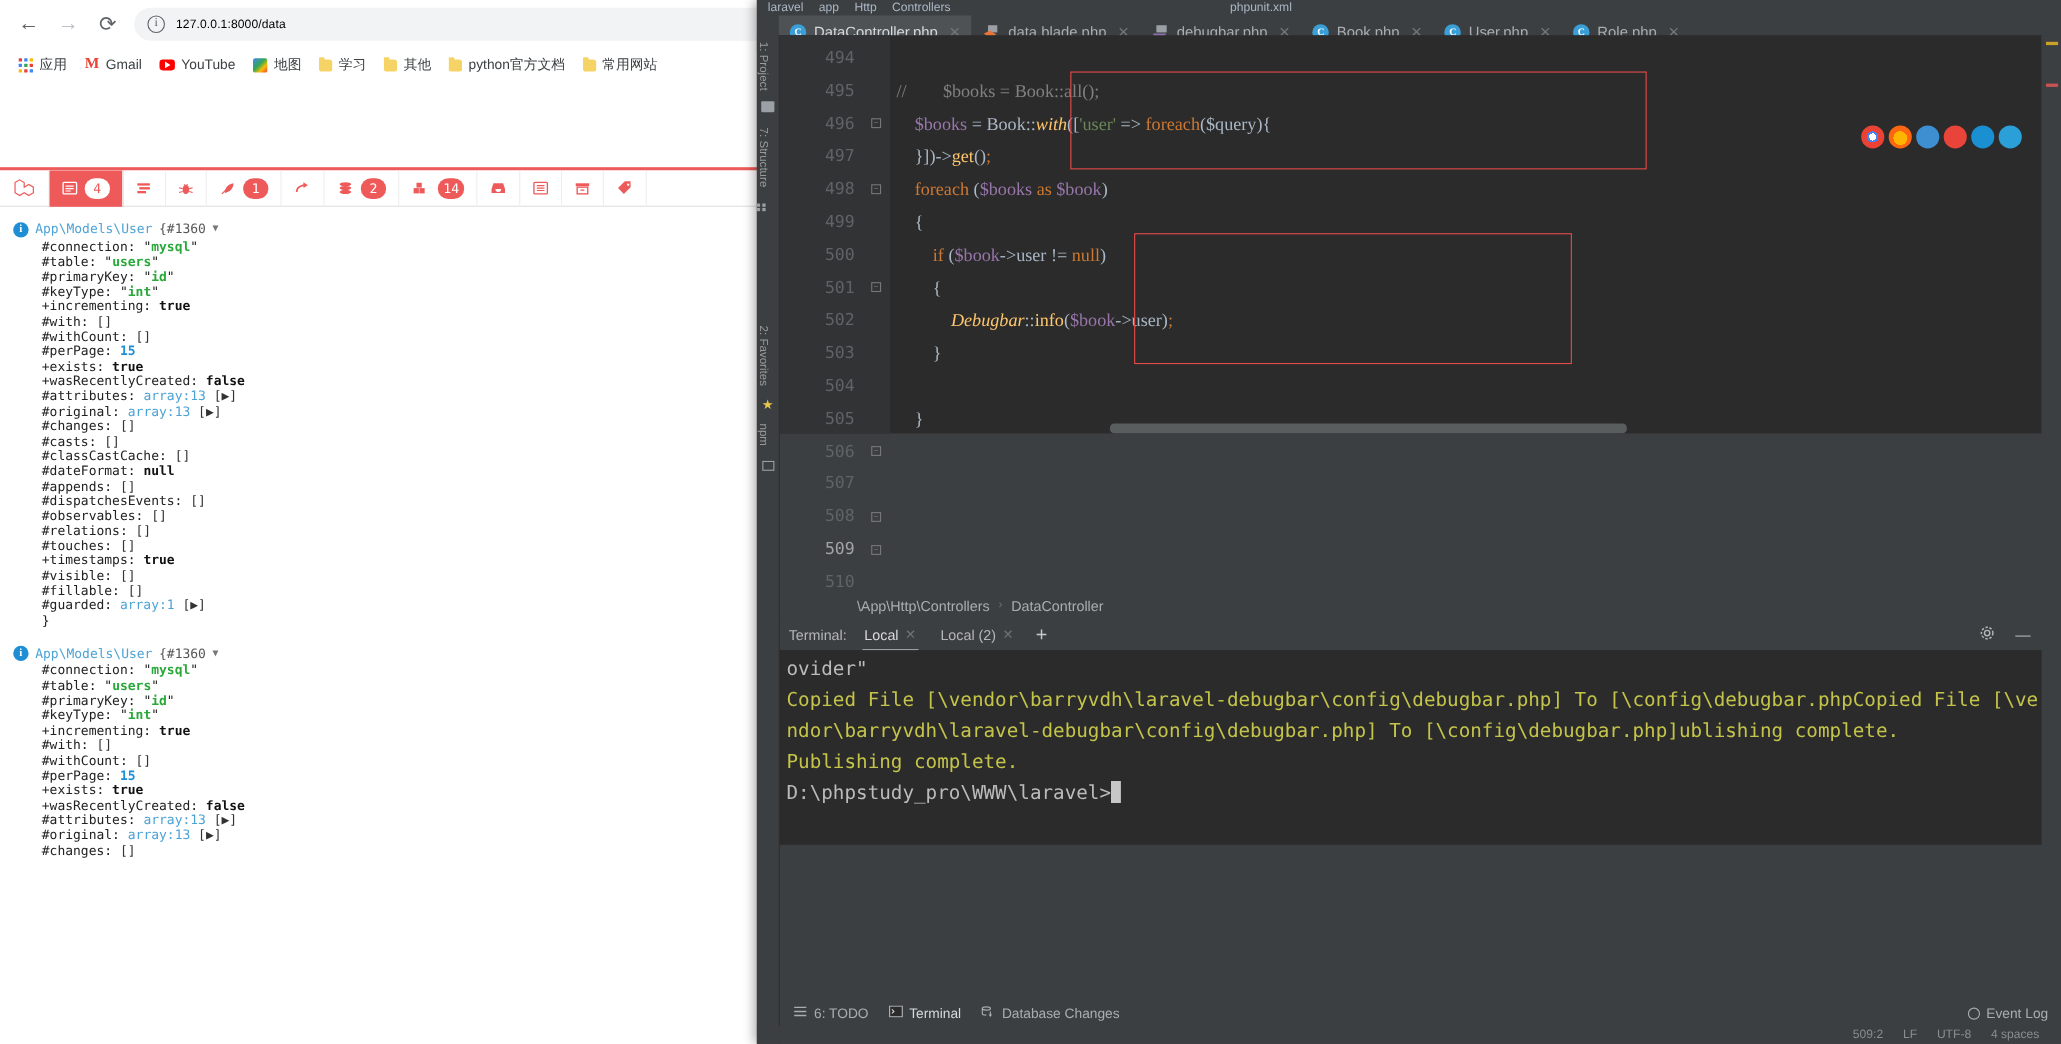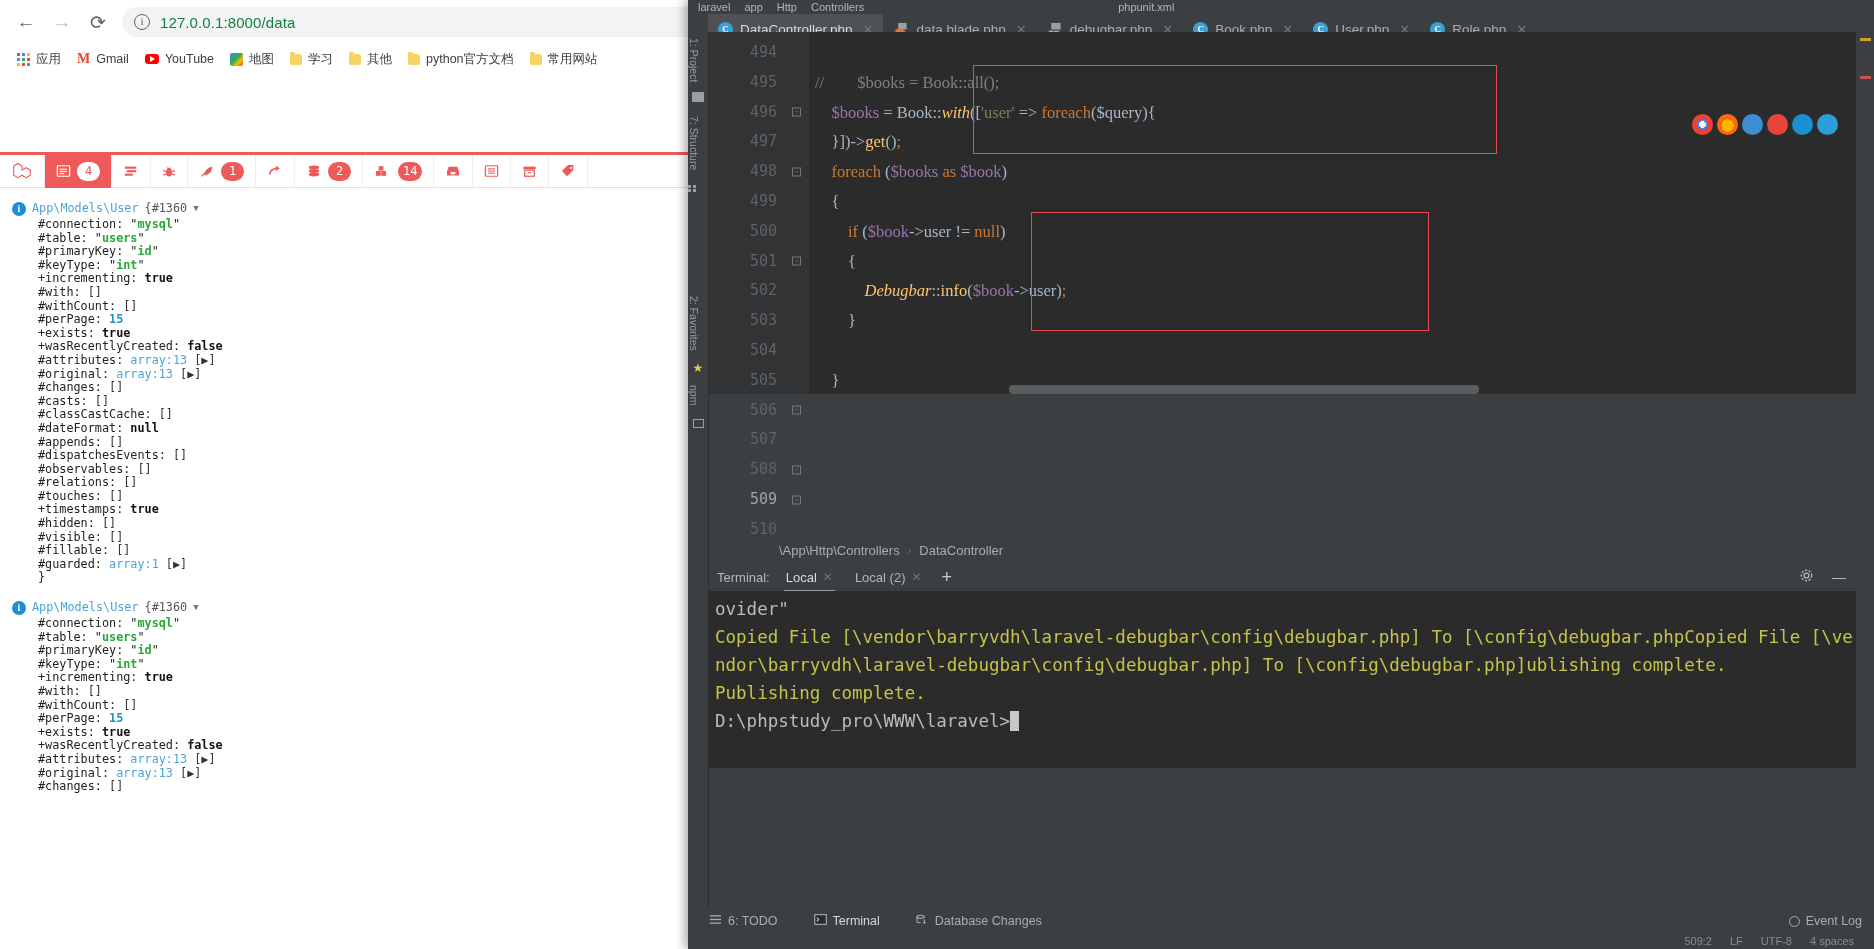--- a/index.html
+++ b/index.html
@@ -30,21 +30,21 @@
   .omnibox {
     flex: 1; height: 30px; margin: 0 10px 0 6px; background: #f1f3f4;
     border-radius: 15px; display: flex; align-items: center; padding: 0 12px;
     max-width: 580px;
   }
   .omnibox .info-icon {
     width: 16px; height: 16px; border: 1.4px solid #5f6368; border-radius: 50%;
     color: #5f6368; font-size: 11px; line-height: 13px; text-align: center;
     margin-right: 10px; flex: none; font-family: "Liberation Serif", serif;
   }
-  .omnibox .url { font-size: 15px; color: #15803d; letter-spacing: .1px; }
+  .omnibox .url { font-size: 11px; color: #000000; letter-spacing: .1px; }
   .tb-right { display: flex; align-items: center; gap: 2px; margin-left: auto; padding-right: 6px;}
   .tb-icon { width: 30px; height: 30px; display:flex; align-items:center; justify-content:center; color:#5f6368; font-size:16px;}
 
   .bookmarks {
     position: absolute; left: 0; top: 44px; width: 830px; height: 30px;
     background: #ffffff; display: flex; align-items: center; padding-left: 10px;
     font-size: 12.5px; color: #3c4043; gap: 2px;
   }
   .bm { display: flex; align-items: center; gap: 6px; padding: 3px 7px; border-radius: 4px; white-space: nowrap; }
   .bm .label { font-size: 12.5px; color: #3c4043; }
@@ -213,23 +213,23 @@
     position: absolute; left: 21px; top: 591px; right: 18px; height: 177px;
     background: #2b2b2b; font-family: "DejaVu Sans Mono", monospace;
     font-size: 17.5px; line-height: 28px; color: #a9b7c6; padding: 4px 0 0 6px;
     overflow: hidden; white-space: pre-wrap; word-break: break-all;
   }
   .t-white { color: #bbbbbb; }
   .t-yellow { color: #c4c44a; }
   .t-cursor { display:inline-block; width:9px; height:20px; background:#c7c7c7; vertical-align:-4px; }
 
   .statusbar {
-    position: absolute; left: 13px; bottom: 16px; right: 0; height: 24px;
+    position: absolute; left: 25px; bottom: 16px; right: 0; height: 24px;
     background: #3c3f41; display: flex; align-items: center;
-    font-size: 12.5px; color: #a9adb2; gap: 36px; padding-left: 8px;
+    font-size: 12.5px; color: #a9adb2; gap: 18px; padding-left: 8px;
   }
   .sb-item { display:flex; align-items:center; gap:6px; cursor:pointer; }
   .sb-item.active { color:#d6d9dc; }
   .sb-right { margin-left:auto; display:flex; align-items:center; gap:14px; padding-right:12px;}
   .ev-dot { width:11px;height:11px;border-radius:50%;border:1.4px solid #a9adb2; }
   .bottom-strip {
     position:absolute; left:0; bottom:0; width:1186px; height:16px; background:#3c3f41;
     font-size:11px; color:#8a8d8f; display:flex; align-items:center; justify-content:flex-end;
     gap:18px; padding-right:20px;
   }
@@ -465,21 +465,20 @@
                 <div class="dump-line"><span class="k">#changes: </span><span class="exp">[]</span></div>
                 <div class="dump-line"><span class="k">#casts: </span><span class="exp">[]</span></div>
                 <div class="dump-line"><span class="k">#classCastCache: </span><span class="exp">[]</span></div>
                 <div class="dump-line"><span class="k">#dateFormat: </span><span class="b">null</span></div>
                 <div class="dump-line"><span class="k">#appends: </span><span class="exp">[]</span></div>
                 <div class="dump-line"><span class="k">#dispatchesEvents: </span><span class="exp">[]</span></div>
                 <div class="dump-line"><span class="k">#observables: </span><span class="exp">[]</span></div>
                 <div class="dump-line"><span class="k">#relations: </span><span class="exp">[]</span></div>
                 <div class="dump-line"><span class="k">#touches: </span><span class="exp">[]</span></div>
                 <div class="dump-line"><span class="k">+timestamps: </span><span class="b">true</span></div>
-                <div class="dump-line"><span class="k">#hidden: </span><span class="exp">[]</span></div>
                 <div class="dump-line"><span class="k">#visible: </span><span class="exp">[]</span></div>
                 <div class="dump-line"><span class="k">#fillable: </span><span class="exp">[]</span></div>
                 <div class="dump-line"><span class="k">#guarded: </span><span class="arr">array:1 </span><span class="exp">[▶]</span></div>
               </div>
             <div class="dump-line">}</div>
           </div>
 
           <div class="dump-block">
             <div class="dump-head">
               <span class="i-circle">i</span>

